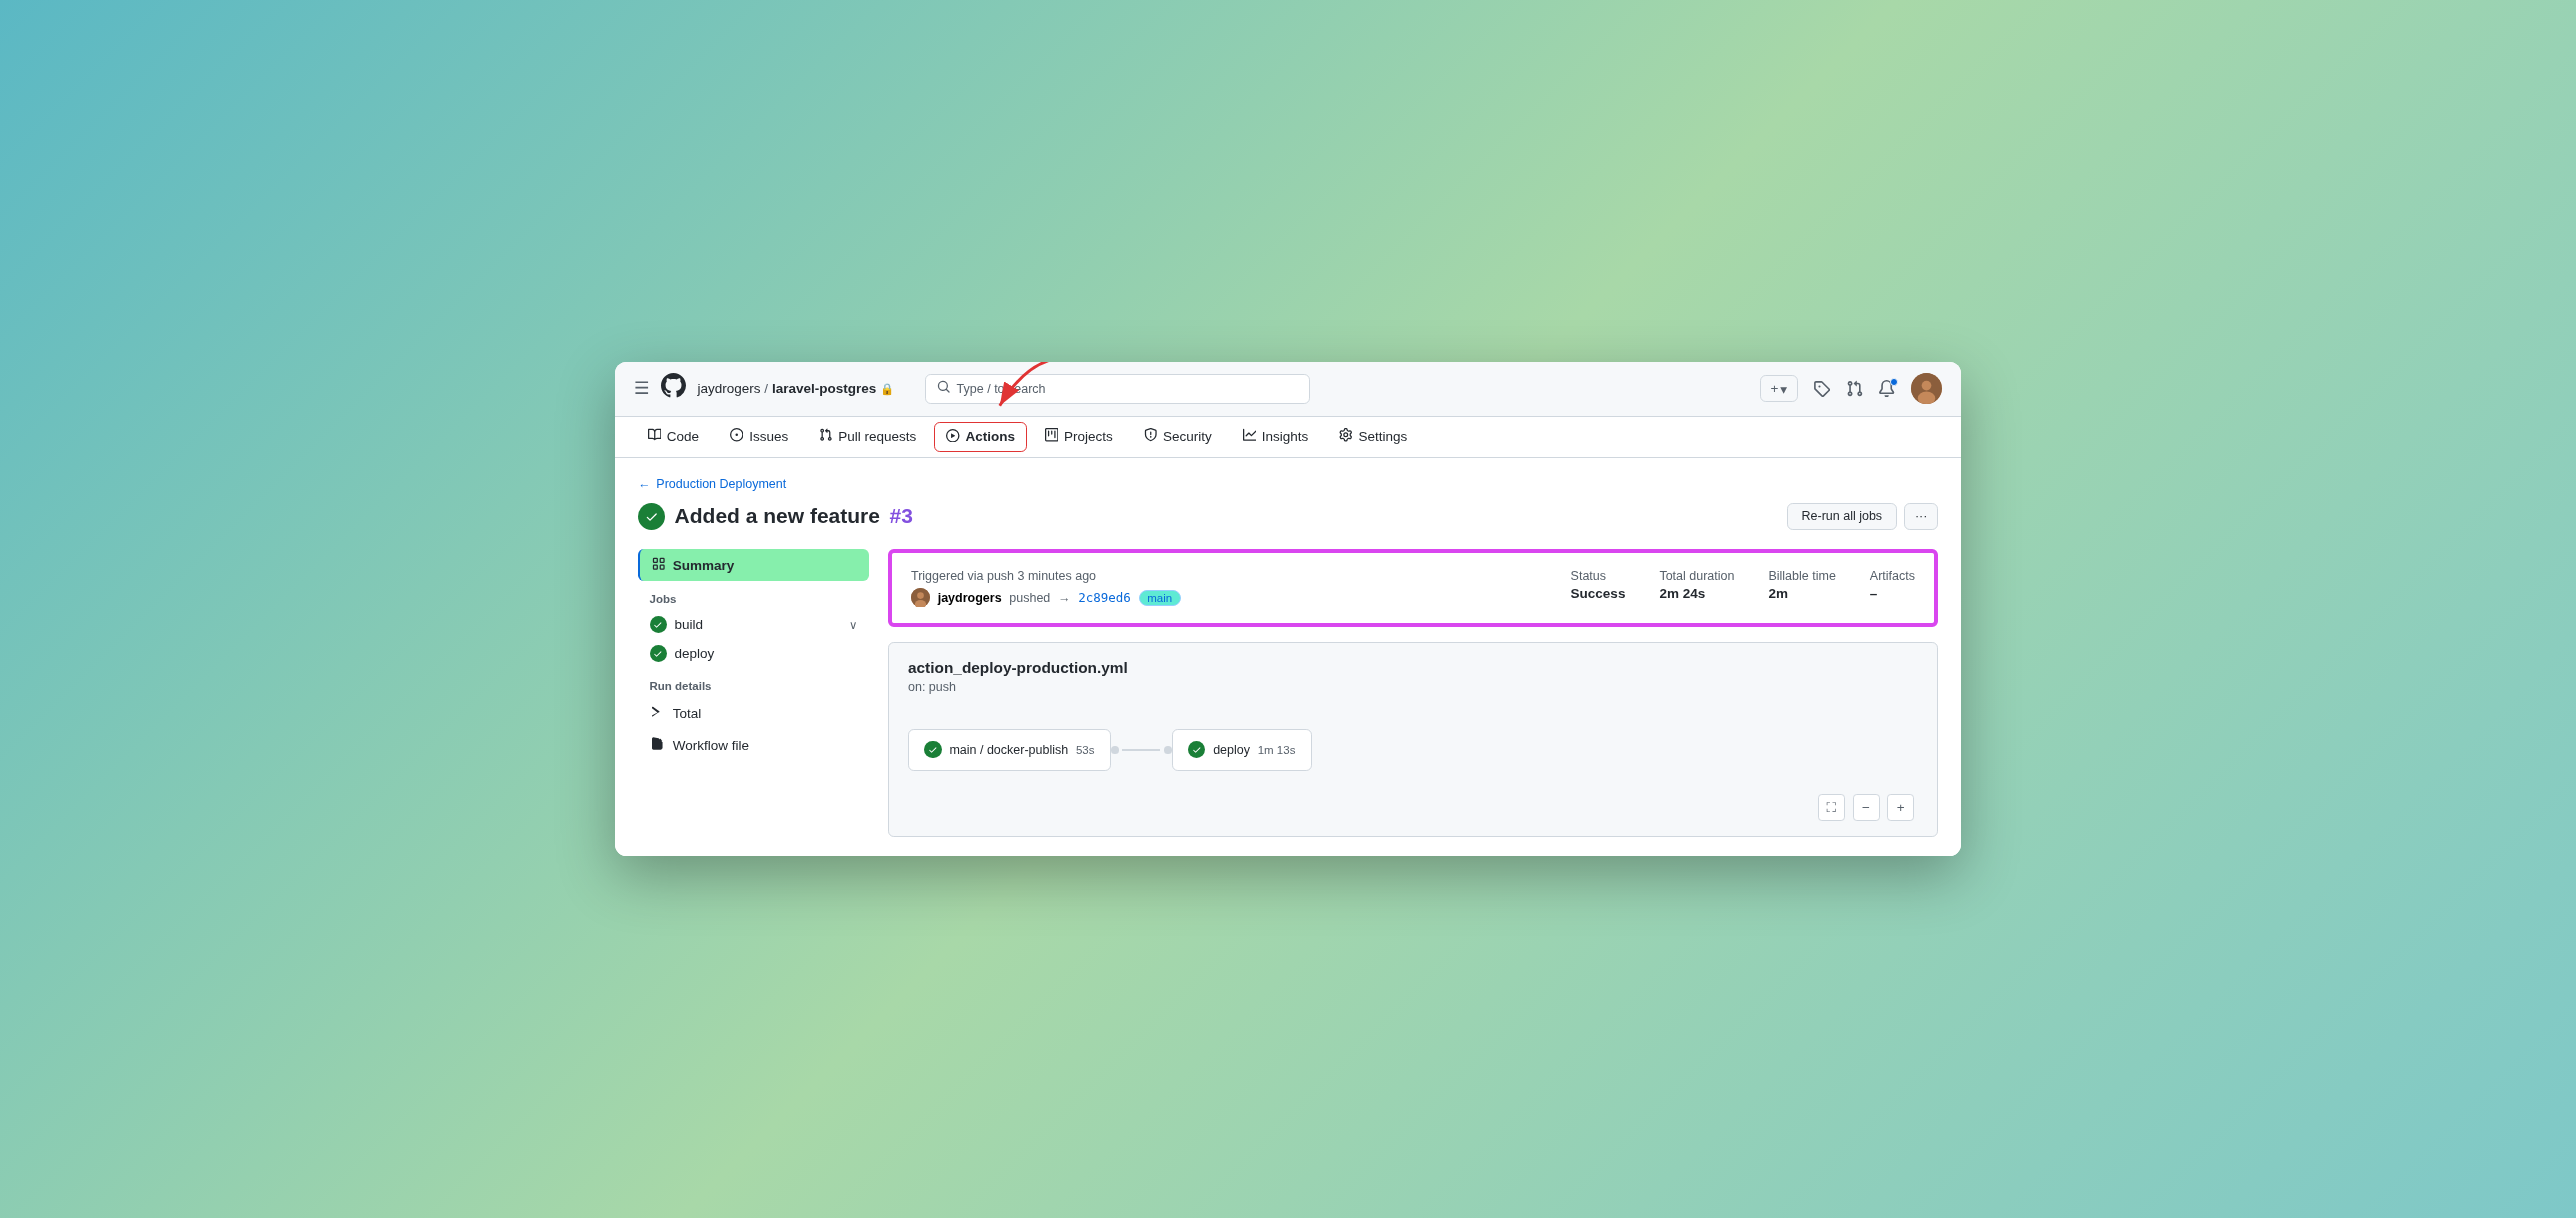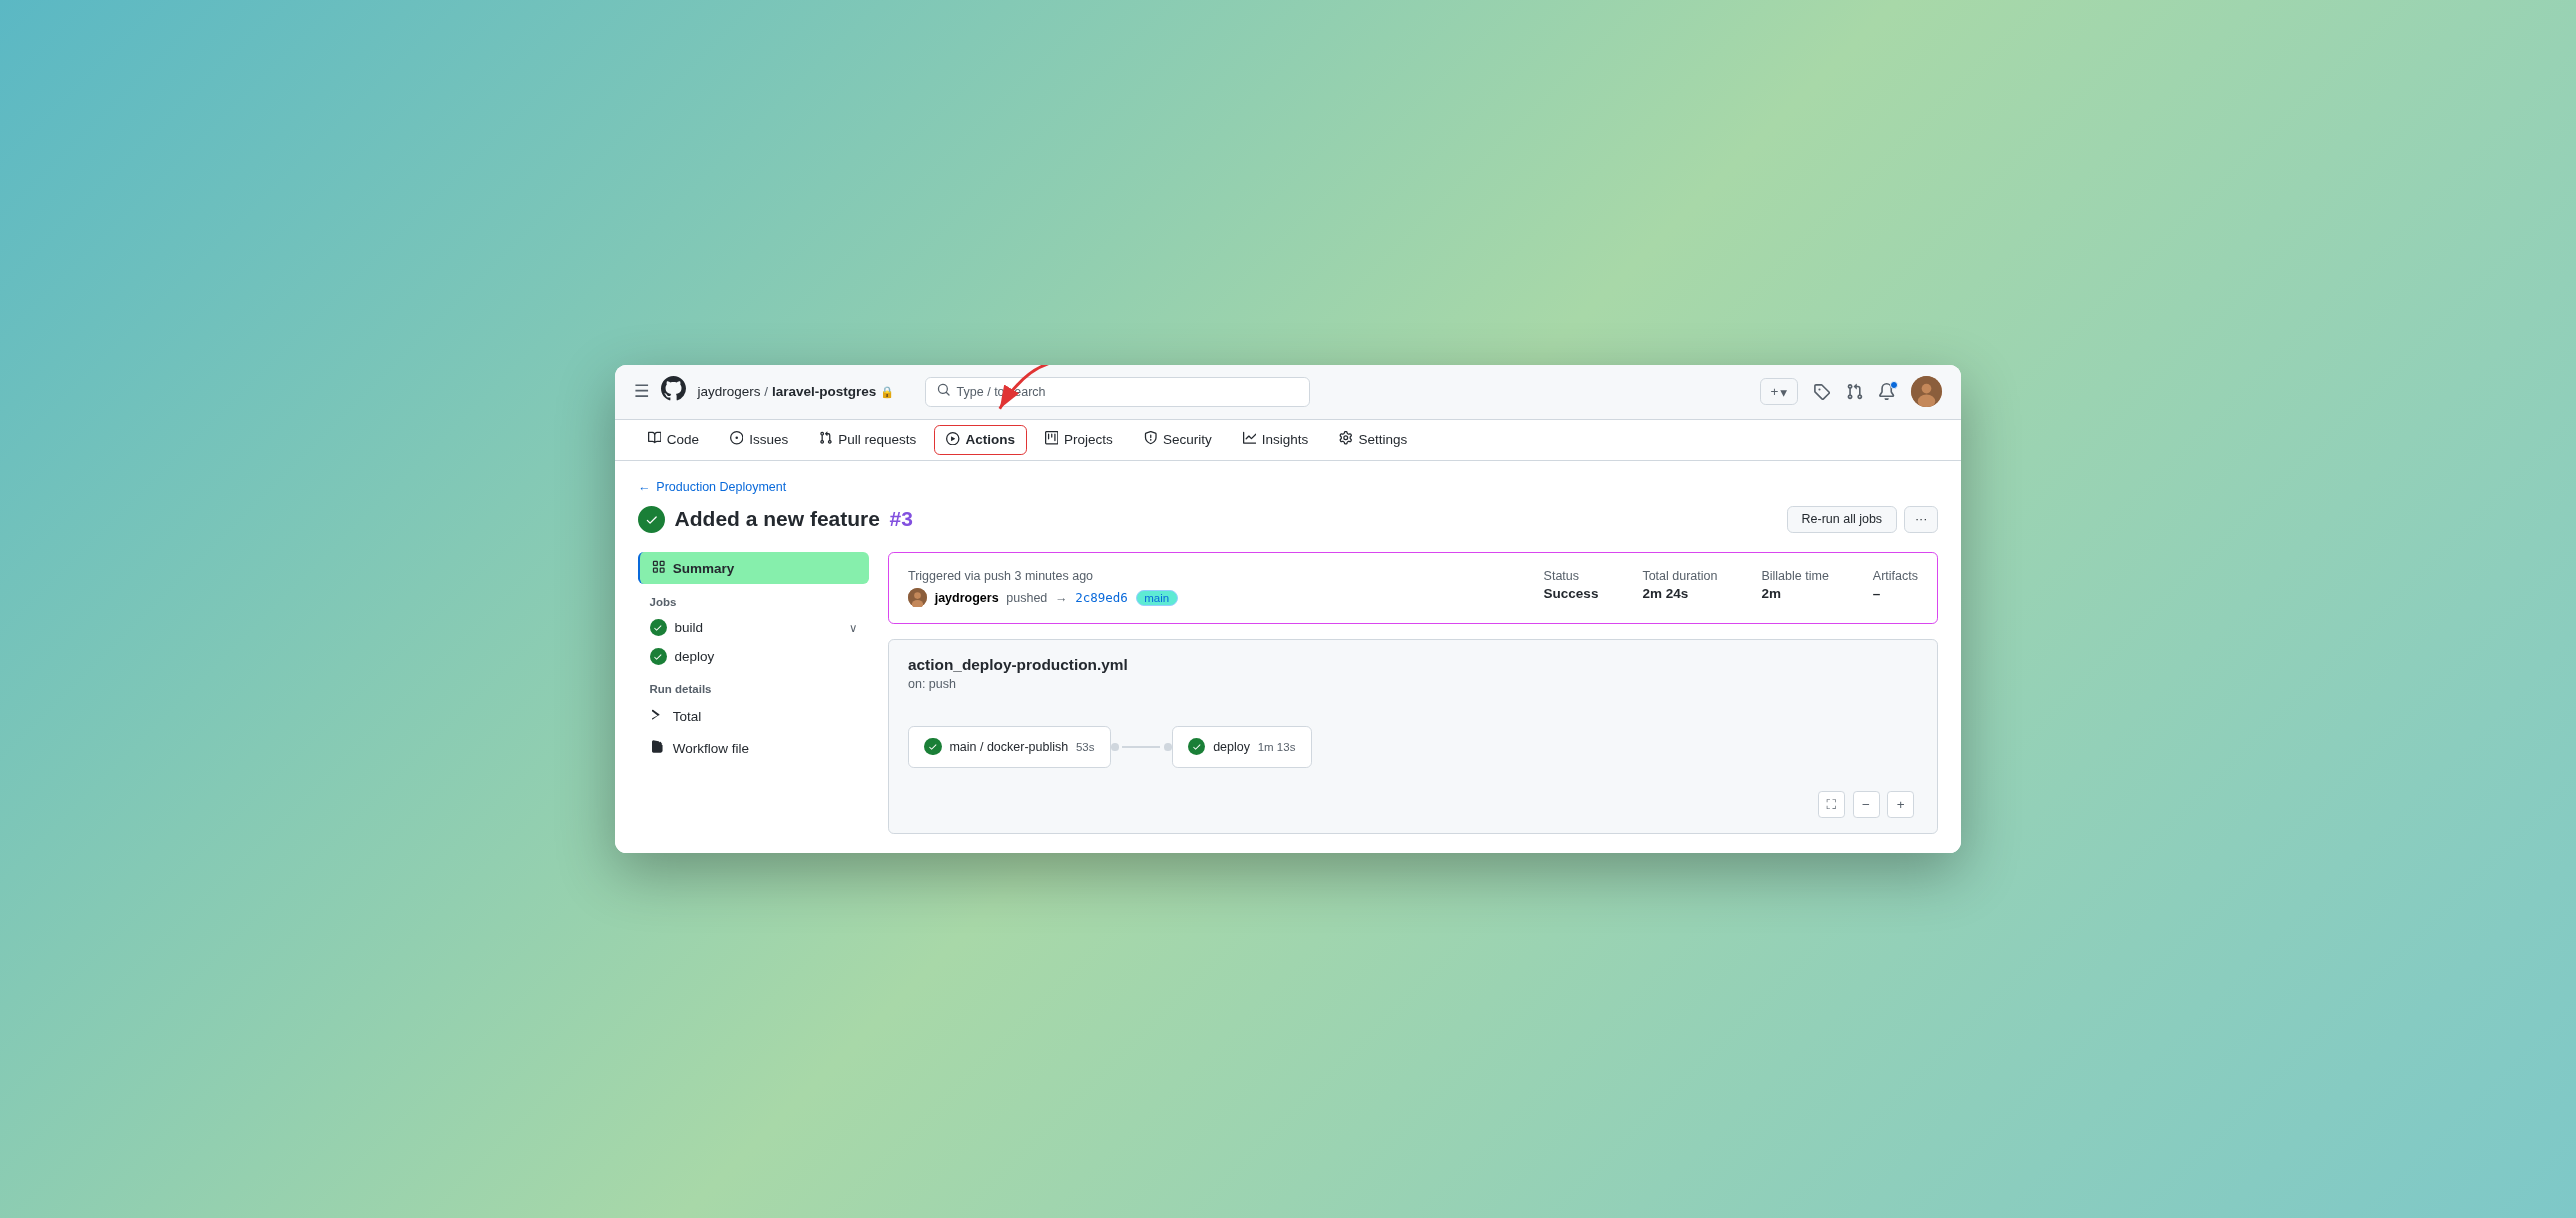--- a/index.html
+++ b/index.html
@@ -220,21 +220,21 @@
       display: flex;
       align-items: center;
       justify-content: center;
       color: white;
       font-size: 9.6px;
       flex-shrink: 0;
     }
     
     .right-panel { flex: 1; }
     .info-card {
-      border: 1px solid #d946ef;
+      border: 4px solid #d946ef;
       border-radius: 5.8px;
       padding: 15.4px 19px;
       margin-bottom: 15.4px;
       background: #ffffff;
     }
     .info-row {
       display: flex;
       align-items: flex-start;
       gap: 11.5px;
     }
@@ -251,21 +251,21 @@
     .branch-badge {
       background: #5eead4;
       color: #0969da;
       border: 1px solid #96d0ff;
       border-radius: 19px;
       padding: 1px 7.7px;
       font-size: 11.5px;
     }
     .status-cols {
       display: flex;
-      gap: 44px;
+      gap: 34px;
       align-items: flex-start;
     }
     .stat-col { }
     .stat-label { font-size: 12.5px; color: #57606a; margin-bottom: 3.8px; }
     .stat-value { font-size: 13.5px; font-weight: 600; color: #24292f; }
     .stat-value.success { color: #24292f; }
     
     .workflow-card {
       border: 1px solid #d0d7de;
       border-radius: 5.8px;

